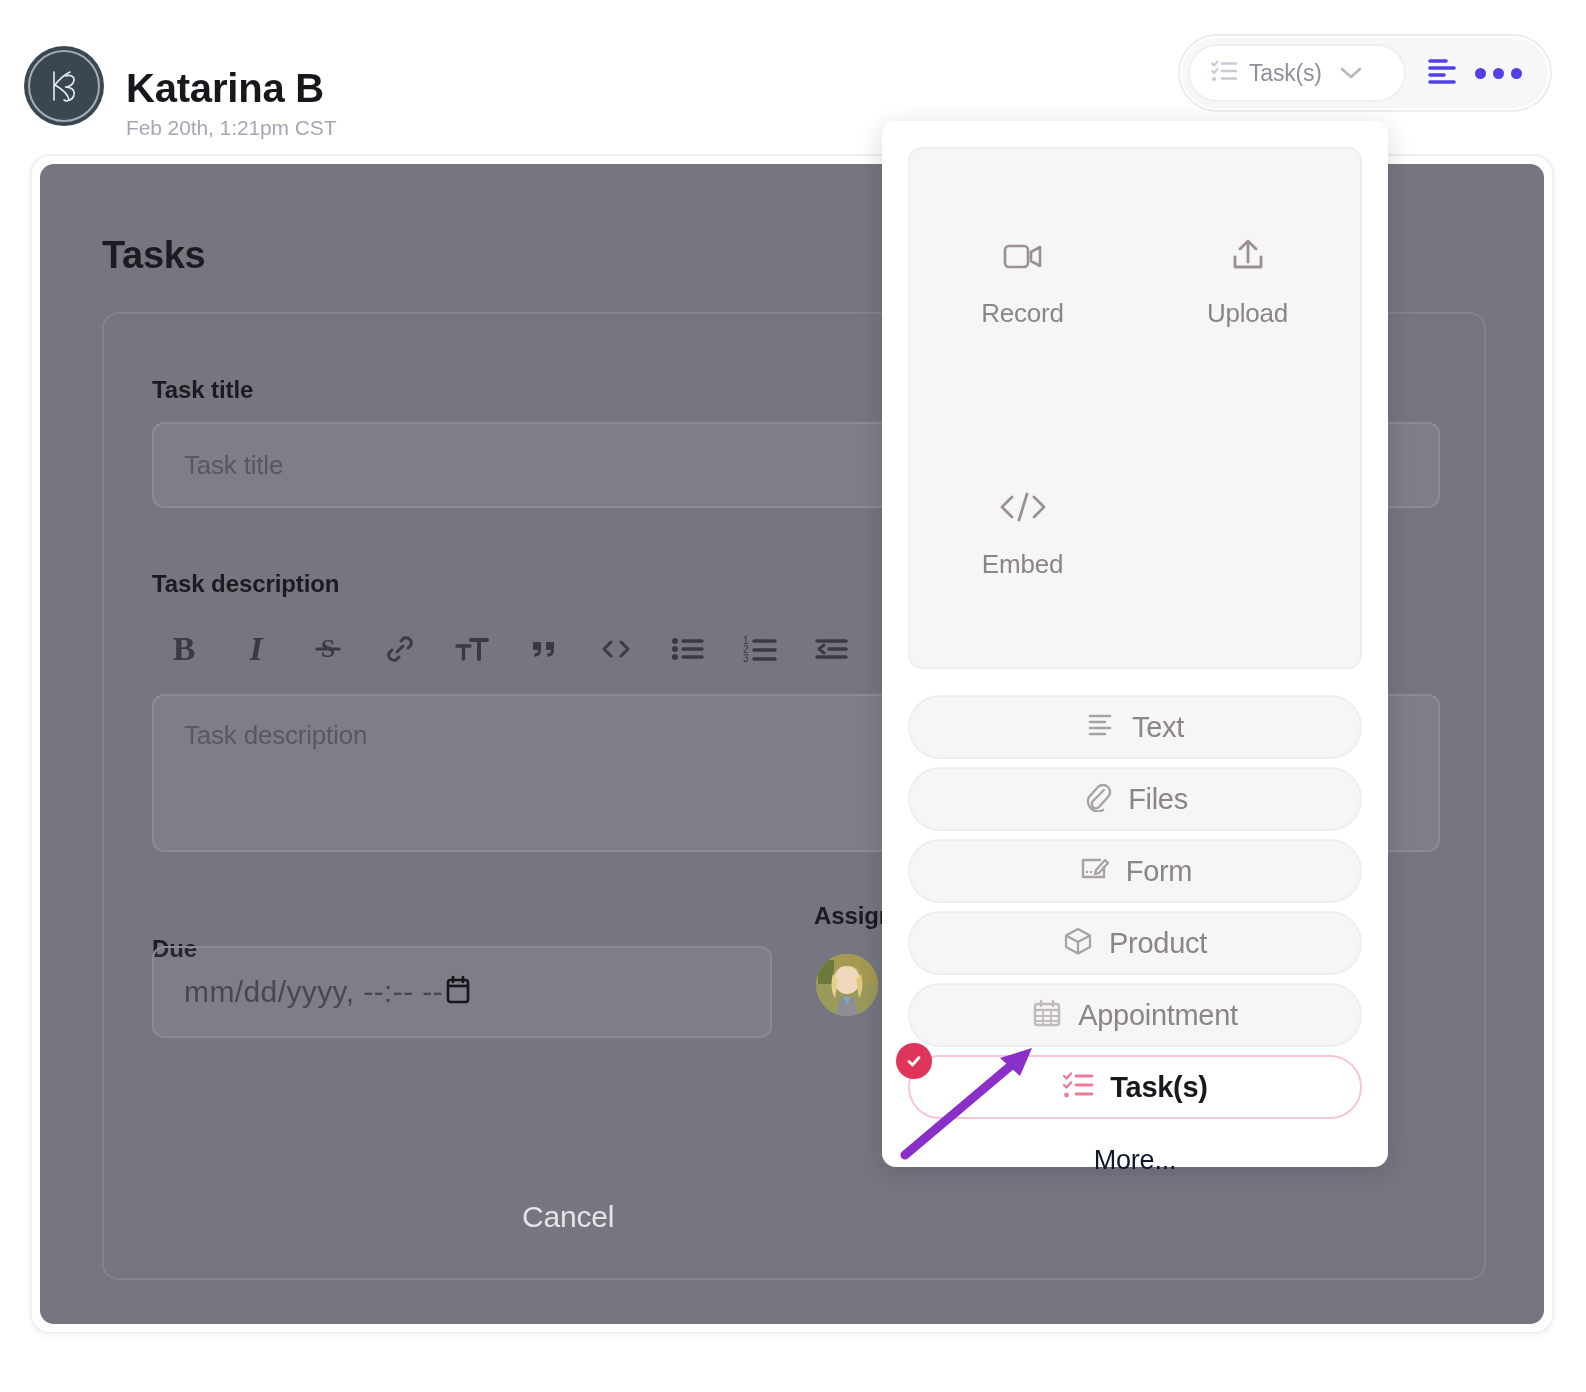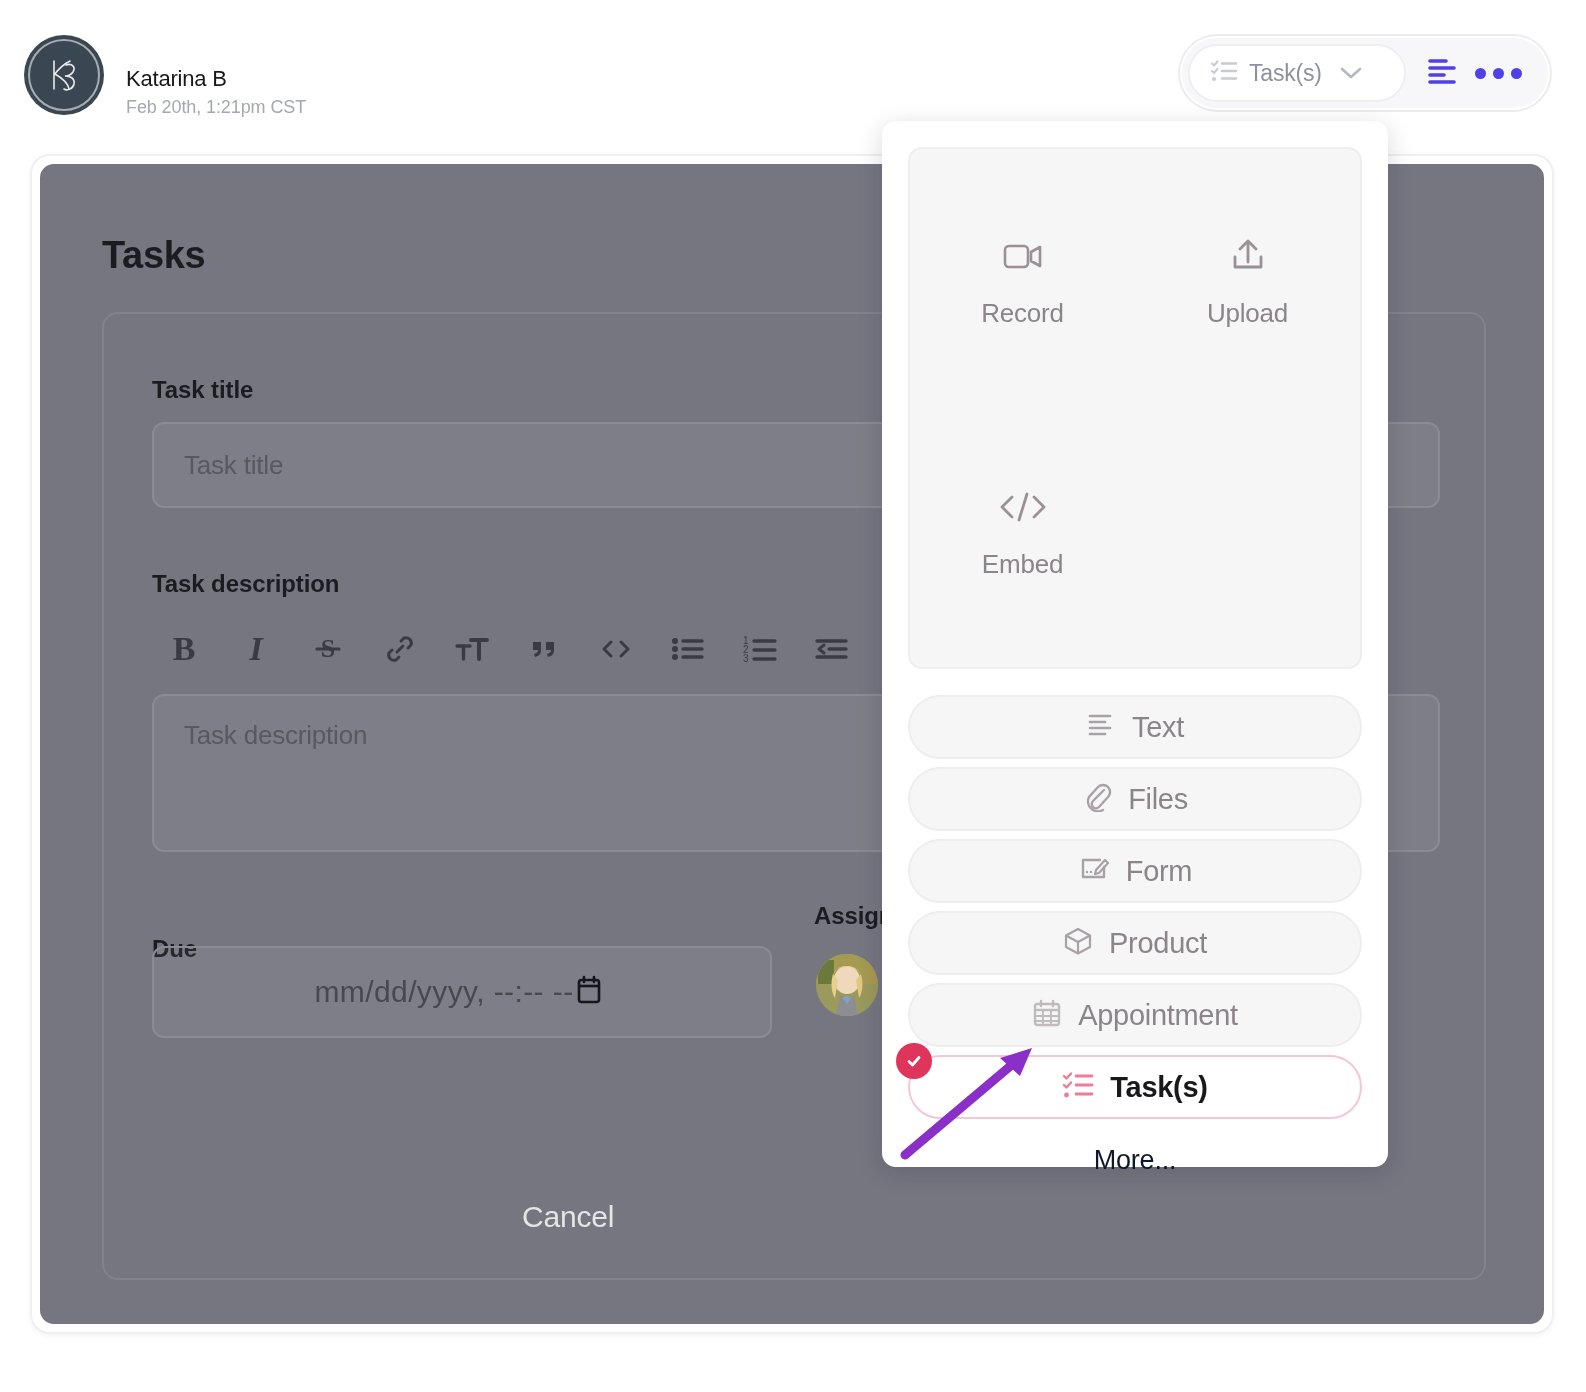--- a/index.html
+++ b/index.html
@@ -50,28 +50,28 @@
     content: "";
     position: absolute;
     inset: 4px;
     border-radius: 50%;
     border: 2px solid rgba(255,255,255,0.55);
   }
   .avatar-monogram svg { position: relative; z-index: 2; }
 
   .identity-text { display: flex; flex-direction: column; gap: 5px; }
   .user-name {
-    font-size: 22px;
-    font-weight: normal;
+    font-size: 40px;
+    font-weight: bold;
     color: #17181c;
     letter-spacing: -0.2px;
     margin-top: 34px;
   }
   .user-time {
-    font-size: 18px;
+    font-size: 21px;
     color: #a5a7b4;
     letter-spacing: -0.1px;
   }
 
   
   .toolbar-pill {
     position: absolute;
     right: 36px;
     top: 36px;
     height: 74px;
@@ -220,21 +220,21 @@
     left: 48px; top: 380px;
     width: 1288px; height: 158px;
     align-items: flex-start;
     padding-top: 24px;
   }
 
   .fld-due-label { position: absolute; left: 48px; top: 588px; margin-top: 33px; }
   .fld-due-input {
     left: 48px; top: 632px;
     width: 620px; height: 92px;
-    justify-content: center;
+    justify-content: flex-start;
     padding-right: 36px;
   }
   .due-value {
     font-size: 30px;
     color: #48494f;
     letter-spacing: 0.4px;
   }
 
   .fld-assign-label { position: absolute; left: 710px; top: 588px; }
   .assignee-avatar {

